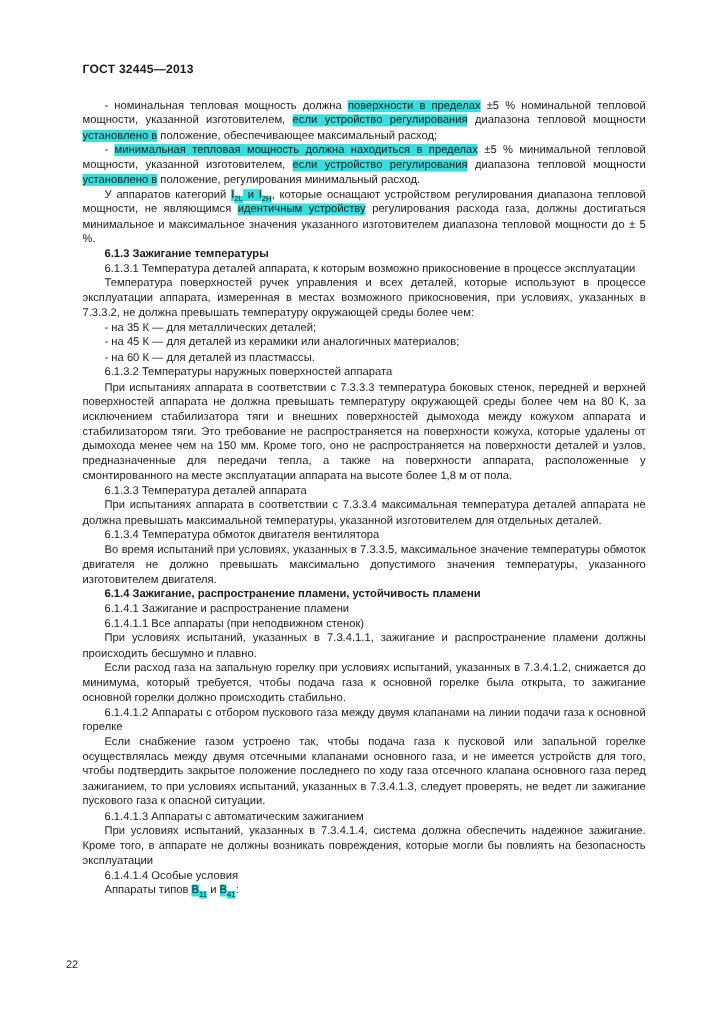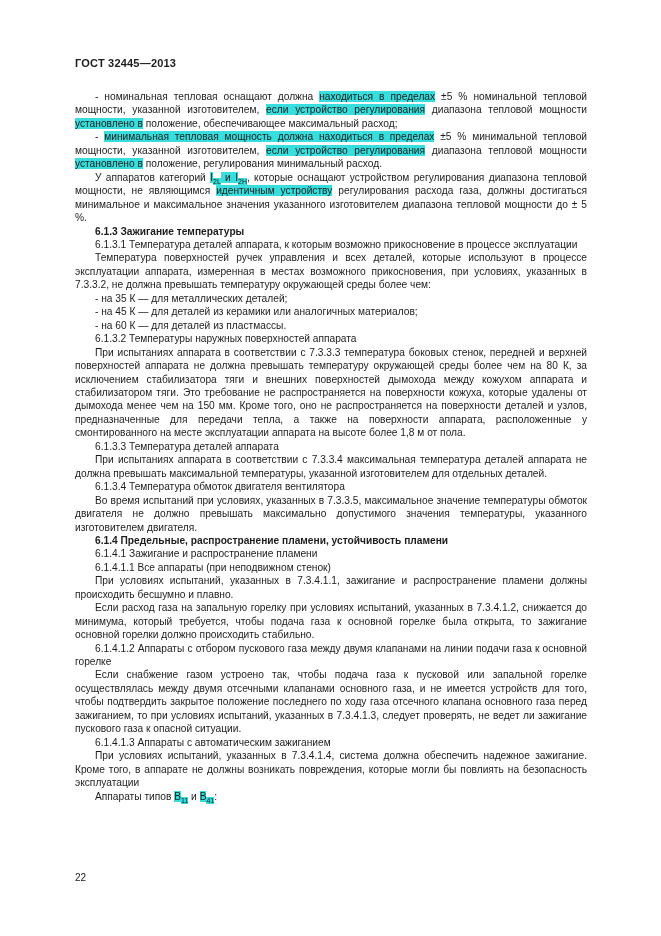--- a/index.html
+++ b/index.html
@@ -31,52 +31,53 @@
     line-height: 13.45px;
     text-align: justify;
   }
   .para { margin: 0; text-indent: 20px; }
   .para.bold { font-weight: bold; }
   .hl { background: var(--hl-color); }
   sub { font-size: 7px; line-height: 0; }
   .footer {
     position: absolute;
     top: 872px;
-    left: 75px;
+    left: 60px;
     font-size: 10px;
   }
 </style>
 </head>
 <body>
 
 <div class="page">
   <div class="header">
     <span>ГОСТ 32445—2013</span>
   </div>
   <div class="body-text">
-      <p class="para"><span>- номинальная тепловая оснащают должна </span><span class="hl">находиться в пределах</span><span> ±5 % номинальной тепловой мощности, указанной изготовителем, </span><span class="hl">если устройство регулирования</span><span> диапазона тепловой мощности </span><span class="hl">установлено в</span><span> положение, обеспечивающее максимальный расход;</span></p>
+      <p class="para"><span>- номинальная тепловая мощность должна </span><span class="hl">поверхности в пределах</span><span> ±5 % номинальной тепловой мощности, указанной изготовителем, </span><span class="hl">если устройство регулирования</span><span> диапазона тепловой мощности </span><span class="hl">установлено в</span><span> положение, обеспечивающее максимальный расход;</span></p>
       <p class="para"><span>- </span><span class="hl">минимальная тепловая мощность должна находиться в пределах</span><span> ±5 % минимальной тепловой мощности, указанной изготовителем, </span><span class="hl">если устройство регулирования</span><span> диапазона тепловой мощности </span><span class="hl">установлено в</span><span> положение, регулирования минимальный расход.</span></p>
       <p class="para"><span>У аппаратов категорий </span><span class="hl">I</span><sub class="hl">2L</sub><span class="hl"> и I</span><sub class="hl">2H</sub><span>, которые оснащают устройством регулирования диапазона тепловой мощности, не являющимся </span><span class="hl">идентичным устройству</span><span> регулирования расхода газа, должны достигаться минимальное и максимальное значения указанного изготовителем диапазона тепловой мощности до ± 5 %.</span></p>
       <p class="para bold"><span>6.1.3 Зажигание температуры</span></p>
       <p class="para"><span>6.1.3.1 Температура деталей аппарата, к которым возможно прикосновение в процессе эксплуатации</span></p>
       <p class="para"><span>Температура поверхностей ручек управления и всех деталей, которые используют в процессе эксплуатации аппарата, измеренная в местах возможного прикосновения, при условиях, указанных в 7.3.3.2, не должна превышать температуру окружающей среды более чем:</span></p>
       <p class="para"><span>- на 35 К — для металлических деталей;</span></p>
       <p class="para"><span>- на 45 К — для деталей из керамики или аналогичных материалов;</span></p>
       <p class="para"><span>- на 60 К — для деталей из пластмассы.</span></p>
       <p class="para"><span>6.1.3.2 Температуры наружных поверхностей аппарата</span></p>
       <p class="para"><span>При испытаниях аппарата в соответствии с 7.3.3.3 температура боковых стенок, передней и верхней поверхностей аппарата не должна превышать температуру окружающей среды более чем на 80 К, за исключением стабилизатора тяги и внешних поверхностей дымохода между кожухом аппарата и стабилизатором тяги. Это требование не распространяется на поверхности кожуха, которые удалены от дымохода менее чем на 150 мм. Кроме того, оно не распространяется на поверхности деталей и узлов, предназначенные для передачи тепла, а также на поверхности аппарата, расположенные у смонтированного на месте эксплуатации аппарата на высоте более 1,8 м от пола.</span></p>
       <p class="para"><span>6.1.3.3 Температура деталей аппарата</span></p>
       <p class="para"><span>При испытаниях аппарата в соответствии с 7.3.3.4 максимальная температура деталей аппарата не должна превышать максимальной температуры, указанной изготовителем для отдельных деталей.</span></p>
       <p class="para"><span>6.1.3.4 Температура обмоток двигателя вентилятора</span></p>
       <p class="para"><span>Во время испытаний при условиях, указанных в 7.3.3.5, максимальное значение температуры обмоток двигателя не должно превышать максимально допустимого значения температуры, указанного изготовителем двигателя.</span></p>
-      <p class="para bold"><span>6.1.4 Предельные, распространение пламени, устойчивость пламени</span></p>
+      <p class="para bold"><span>6.1.4 Зажигание, распространение пламени, устойчивость пламени</span></p>
       <p class="para"><span>6.1.4.1 Зажигание и распространение пламени</span></p>
       <p class="para"><span>6.1.4.1.1 Все аппараты (при неподвижном стенок)</span></p>
       <p class="para"><span>При условиях испытаний, указанных в 7.3.4.1.1, зажигание и распространение пламени должны происходить бесшумно и плавно.</span></p>
       <p class="para"><span>Если расход газа на запальную горелку при условиях испытаний, указанных в 7.3.4.1.2, снижается до минимума, который требуется, чтобы подача газа к основной горелке была открыта, то зажигание основной горелки должно происходить стабильно.</span></p>
       <p class="para"><span>6.1.4.1.2 Аппараты с отбором пускового газа между двумя клапанами на линии подачи газа к основной горелке</span></p>
       <p class="para"><span>Если снабжение газом устроено так, чтобы подача газа к пусковой или запальной горелке осуществлялась между двумя отсечными клапанами основного газа, и не имеется устройств для того, чтобы подтвердить закрытое положение последнего по ходу газа отсечного клапана основного газа перед зажиганием, то при условиях испытаний, указанных в 7.3.4.1.3, следует проверять, не ведет ли зажигание пускового газа к опасной ситуации.</span></p>
       <p class="para"><span>6.1.4.1.3 Аппараты с автоматическим зажиганием</span></p>
       <p class="para"><span>При условиях испытаний, указанных в 7.3.4.1.4, система должна обеспечить надежное зажигание. Кроме того, в аппарате не должны возникать повреждения, которые могли бы повлиять на безопасность эксплуатации</span></p>
+      <p class="para"><span>6.1.4.1.4 Особые условия</span></p>
       <p class="para"><span>Аппараты типов </span><span class="hl">В</span><sub class="hl">11</sub><span> и </span><span class="hl">В</span><sub class="hl">41</sub><span>:</span></p>
     </div>
   <div class="footer">22</div>
 </div>
 
 </body></html>

